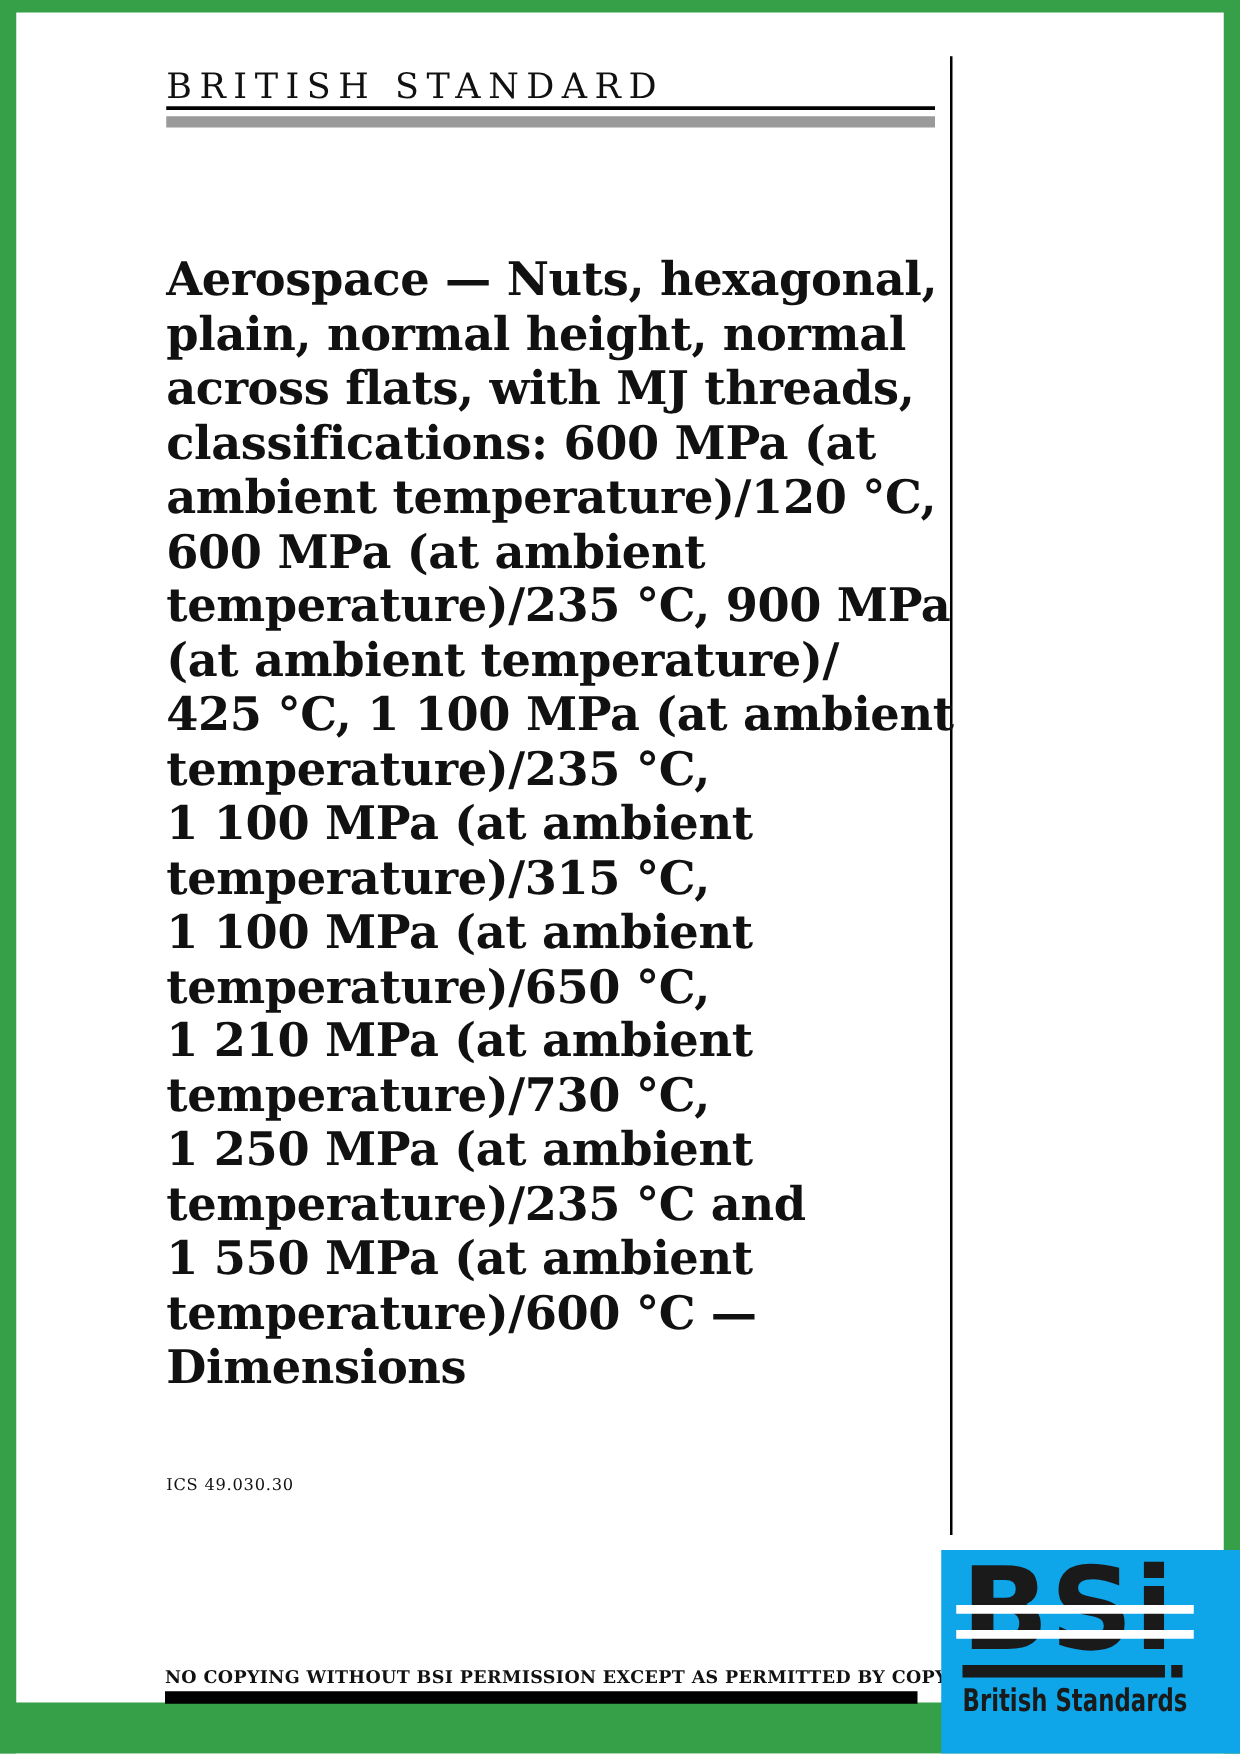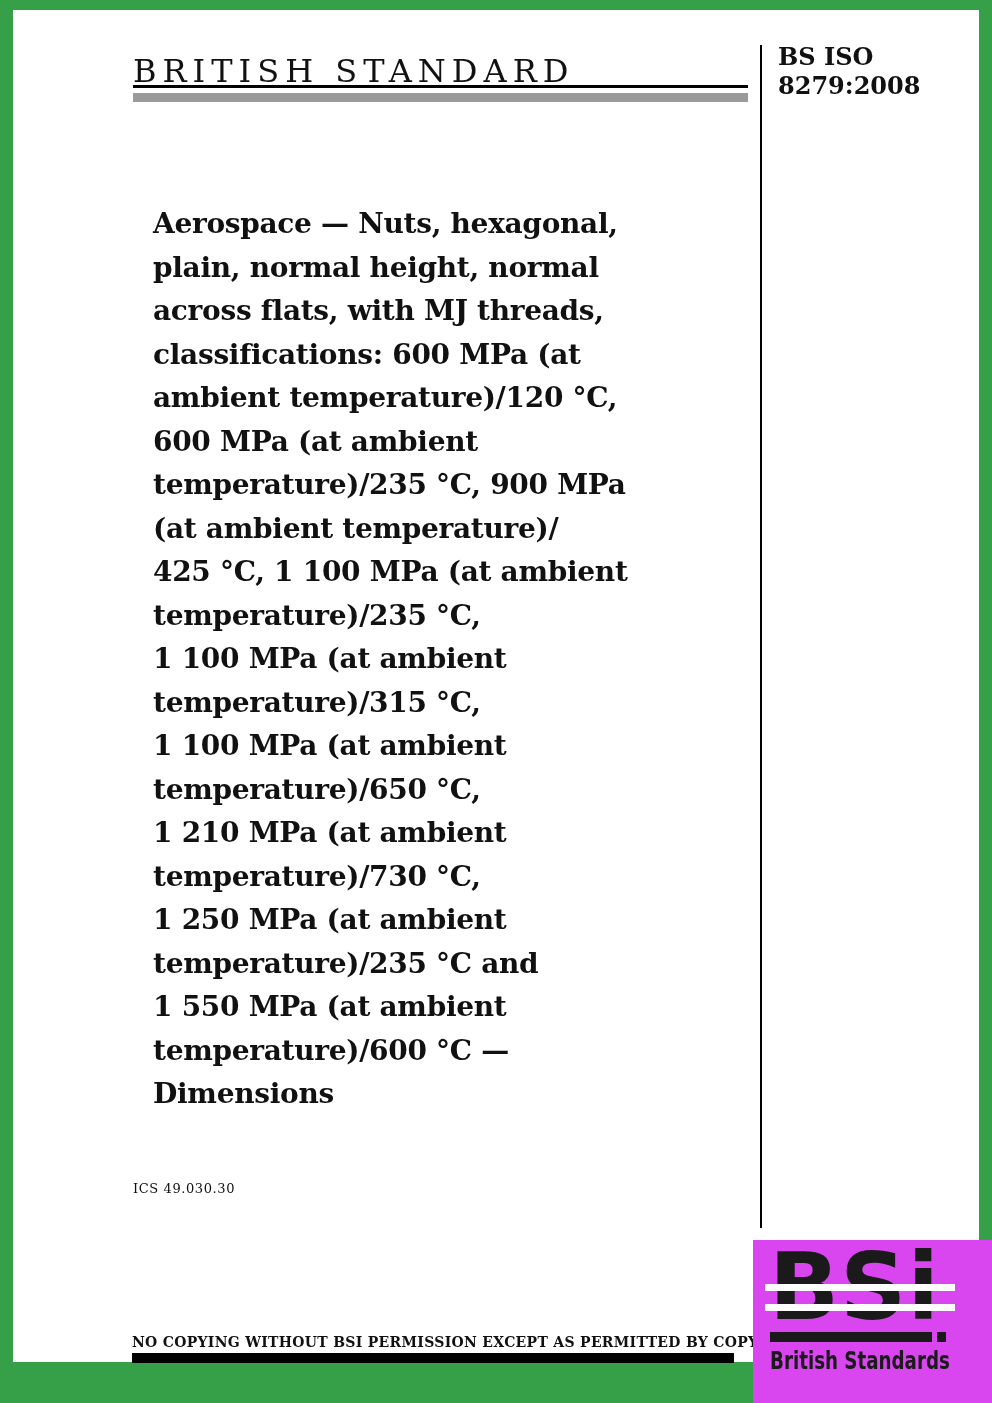--- a/index.html
+++ b/index.html
@@ -15,39 +15,38 @@
   
   .frame { position: absolute; background: var(--green, #36A048); }
   .frame-top    { left: 0; top: 0; width: 992px; height: 10px; }
   .frame-left   { left: 0; top: 0; width: 13px; height: 1403px; }
   .frame-right  { right: 0; top: 0; width: 13px; height: 1403px; }
   .frame-bottom { left: 0; top: 1362px; width: 992px; height: 41px; }
 
   
   .masthead {
     position: absolute; left: 133px; top: 52px;
-    font-size: 32px; letter-spacing: 6px; font-weight: 500;
+    font-size: 28px; letter-spacing: 6px; font-weight: 500;
     white-space: pre;
   }
   .rule-black { position: absolute; left: 133px; top: 85px; width: 615px; height: 3px; background: #000; }
   .rule-gray  { position: absolute; left: 133px; top: 93px; width: 615px; height: 9px; background: var(--gray, #9A9A9A); }
   .v-divider  { position: absolute; left: 760px; top: 45px; width: 2px; height: 1183px; background: #000; }
   .std-ref {
     position: absolute; left: 778px; top: 42px;
     font-size: 24px; font-weight: bold; line-height: 29px;
     white-space: pre-line;
   }
 
   
   .doc-title {
     position: absolute; left: 133px; top: 202px;
-    font-size: 28px; font-weight: bold; line-height: 43.5px;
+    font-size: 37px; font-weight: bold; line-height: 43.5px;
     letter-spacing: -0.3px;
     white-space: pre;
-    margin-left: 20px;
   }
 
   .ics {
     position: absolute; left: 133px; top: 1181px;
     font-size: 13px; letter-spacing: 0.6px;
   }
 
   
   .copyright {
     position: absolute; left: 132px; top: 1334px; width: 602px;
@@ -55,21 +54,21 @@
     letter-spacing: 0.3px; white-space: nowrap;
   }
   .copyright-rule {
     position: absolute; left: 132px; top: 1353px; width: 602px; height: 10px;
     background: #000;
   }
 
   
   .logo-box {
     position: absolute; left: 753px; top: 1240px; width: 239px; height: 163px;
-    background: #d946ef; z-index: 5;
+    background: #0ea5e9; z-index: 5;
   }
   .bsi-letters {
     position: absolute; left: 16px; top: 2px; width: 172px; height: 92px;
     font-family: "DejaVu Sans", "Liberation Sans", sans-serif;
     font-weight: bold; font-size: 92px; line-height: 92px;
     letter-spacing: 1px; color: #1a1a1a;
   }
   .bsi-stripe { position: absolute; left: -4px; width: 190px; height: 7px; background: #ffffff; }
   .bsi-stripe-1 { top: 42px; }
   .bsi-stripe-2 { top: 62px; }
@@ -90,22 +89,20 @@
 
   <div class="frame frame-top"></div>
   <div class="frame frame-left"></div>
   <div class="frame frame-right"></div>
   <div class="frame frame-bottom"></div>
 
   <div class="masthead">BRITISH STANDARD</div>
   <div class="rule-black"></div>
   <div class="rule-gray"></div>
   <div class="v-divider"></div>
-  <div class="std-ref">BS ISO
-8279:2008</div>
 
   <div class="doc-title">Aerospace — Nuts, hexagonal,
 plain, normal height, normal
 across flats, with MJ threads,
 classifications: 600 MPa (at
 ambient temperature)/120 °C,
 600 MPa (at ambient
 temperature)/235 °C, 900 MPa
 (at ambient temperature)/
 425 °C, 1 100 MPa (at ambient

